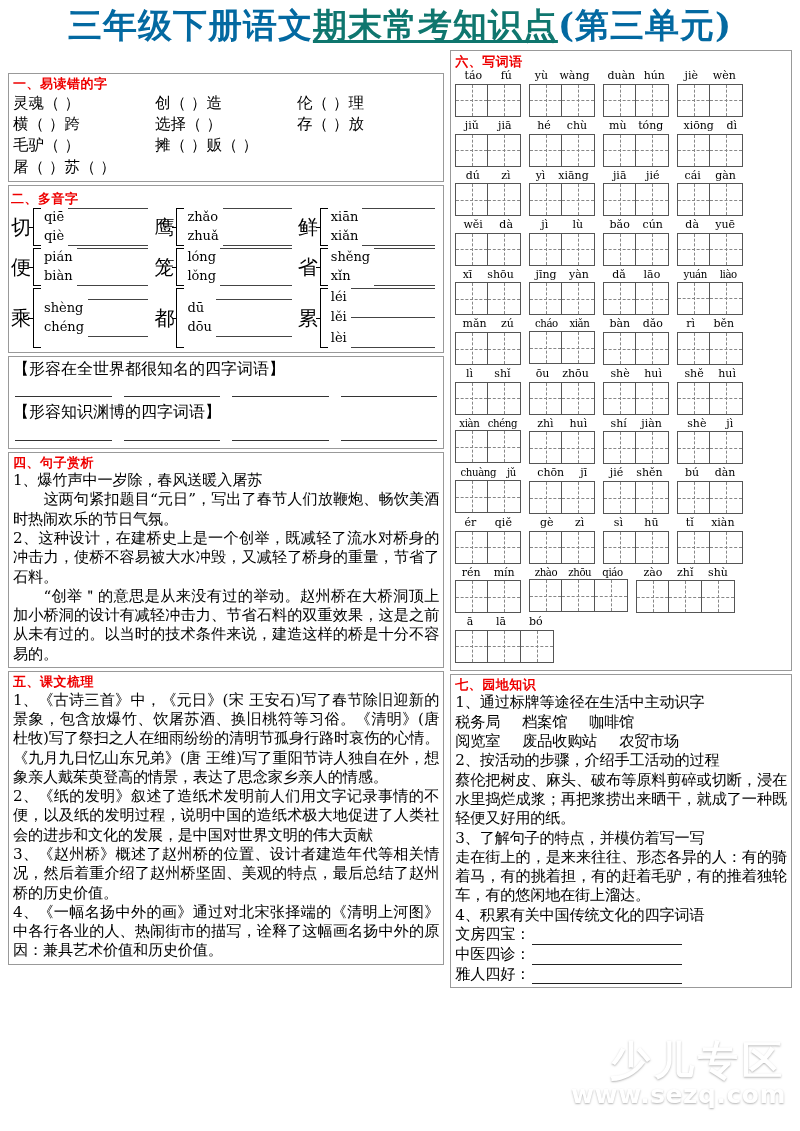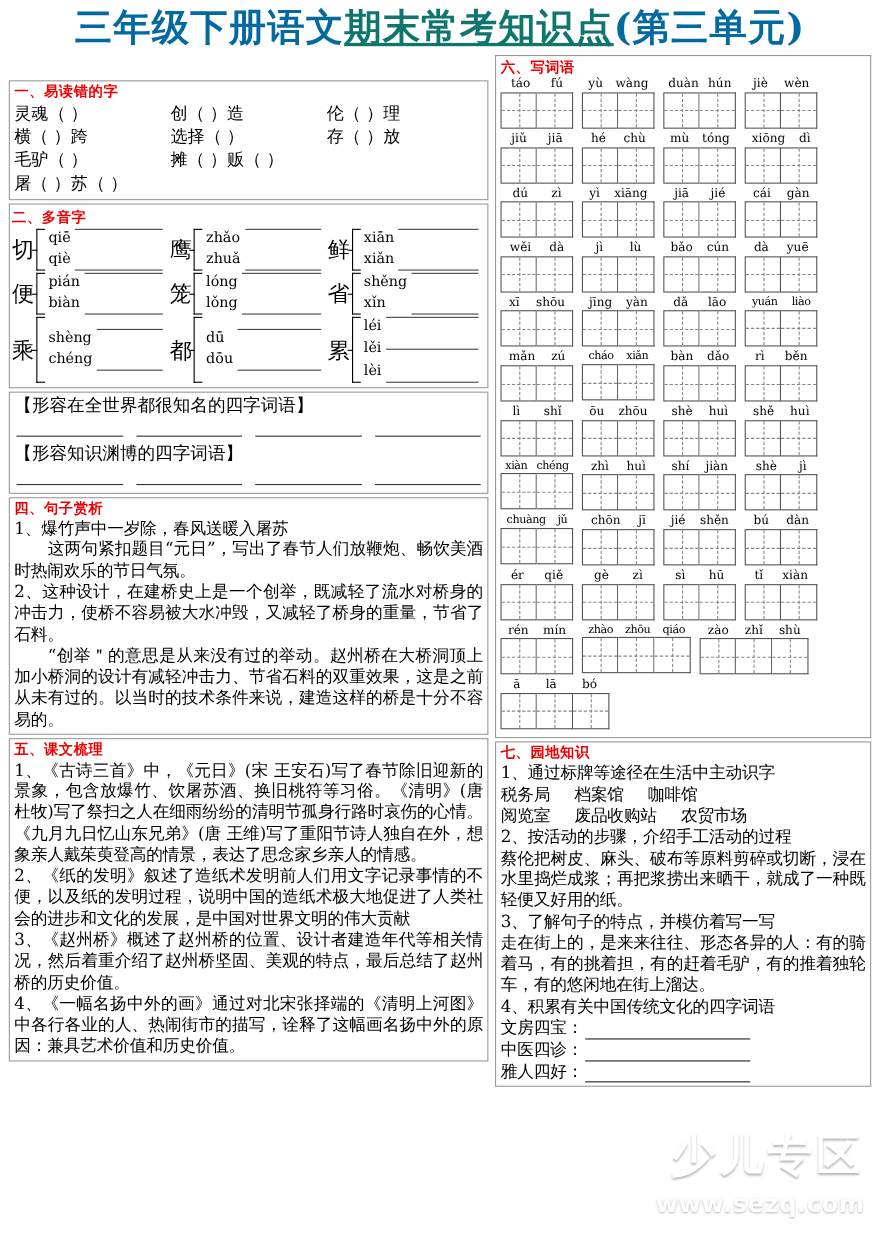--- a/index.html
+++ b/index.html
@@ -148,22 +148,22 @@
     line-height: 1;
   }
   .wm-cn {
     font-family: "DejaVu Sans", "Liberation Sans", sans-serif;
     font-weight: bold; font-size: 40px; color: #ffffff;
     letter-spacing: 4px;
     text-shadow: 0 1px 2px rgba(120,120,120,0.55);
   }
   .wm-url {
     font-family: "DejaVu Sans", "Liberation Sans", sans-serif;
-    font-weight: bold; font-size: 22px; color: #ffffff;
-    letter-spacing: 0.5px; margin-top: 14px;
+    font-weight: bold; font-size: 25px; color: #ffffff;
+    letter-spacing: 0.5px; margin-top: 2px;
     text-shadow: 0 1px 2px rgba(120,120,120,0.55);
   }
 </style>
 </head>
 <body>
 
 <div class="page">
 
   <div class="title-bar">
     <span class="t-black">三年级下册语文</span><span class="t-red">期末常考知识点</span><span class="t-black">(第三单元)</span>

